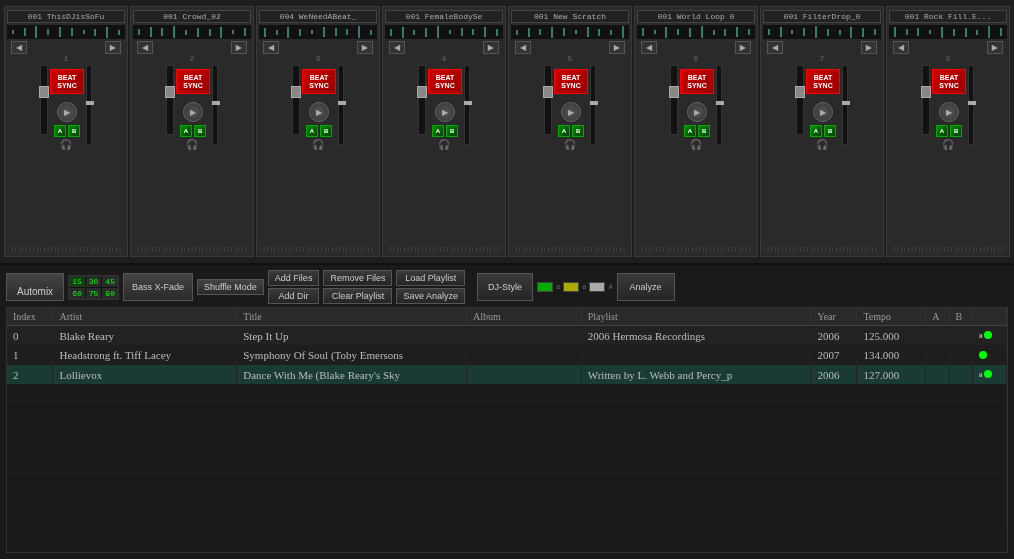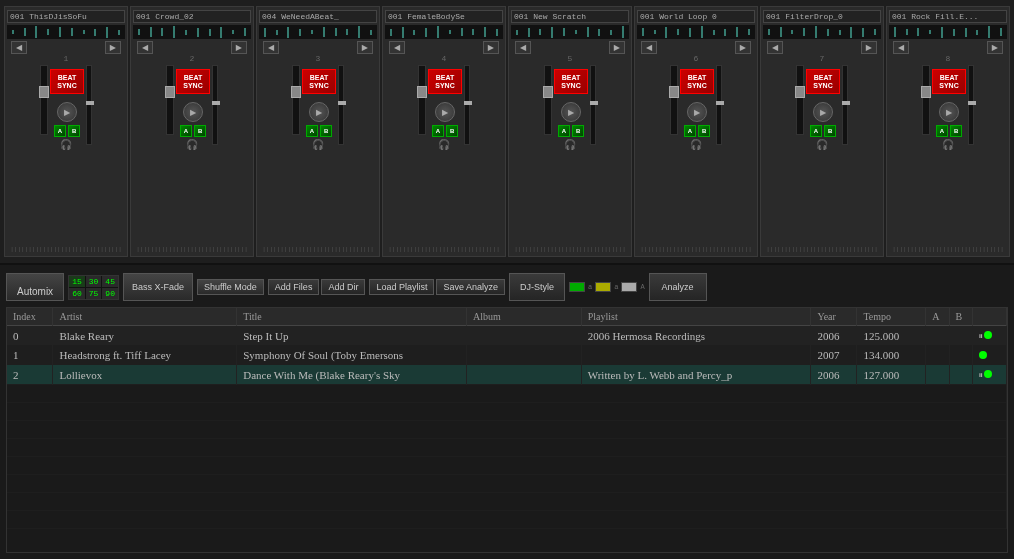--- a/index.html
+++ b/index.html
@@ -30,21 +30,21 @@
       flex-direction: column;
       align-items: center;
       padding: 3px 2px;
       min-width: 0;
     }
 
     .deck-title {
       font-size: 8px;
       color: #aaa;
       width: 100%;
-      text-align: left;
+      text-align: center;
       padding: 1px 2px;
       white-space: nowrap;
       overflow: hidden;
       text-overflow: ellipsis;
       background: #222;
       border: 1px solid #444;
     }
 
     .waveform-bar {
       width: 100%;
@@ -284,32 +284,33 @@
       border: 1px solid #555;
       color: #ccc;
       font-size: 9px;
       padding: 2px 6px;
       cursor: pointer;
       white-space: nowrap;
     }
 
     .tool-btn-group {
       display: flex;
-      flex-direction: row;
+      flex-direction: column;
       gap: 2px;
     }
 
     .dj-style-btn {
       background: linear-gradient(180deg, #3a3a3a, #252525);
       border: 1px solid #555;
       color: #ccc;
       font-size: 9px;
       padding: 4px 10px;
       cursor: pointer;
       height: 28px;
+      margin-left: 8px;
     }
 
     .indicator-group {
       display: flex;
       gap: 3px;
       align-items: center;
     }
 
     .indicator {
       width: 16px;
@@ -788,20 +789,24 @@
     </div>
 
     <button class="bass-xfade-btn">Bass X-Fade</button>
     <button class="shuffle-btn">Shuffle Mode</button>
 
     <div class="tool-btn-group">
       <button class="tool-btn">Add Files</button>
       <button class="tool-btn">Add Dir</button>
     </div>
 
+    <div class="tool-btn-group">
+      <button class="tool-btn">Remove Files</button>
+      <button class="tool-btn">Clear Playlist</button>
+    </div>
 
     <div class="tool-btn-group">
       <button class="tool-btn">Load Playlist</button>
       <button class="tool-btn">Save Analyze</button>
     </div>
 
     <button class="dj-style-btn">DJ-Style</button>
 
     <div class="indicator-group">
       <div class="indicator green"></div>

